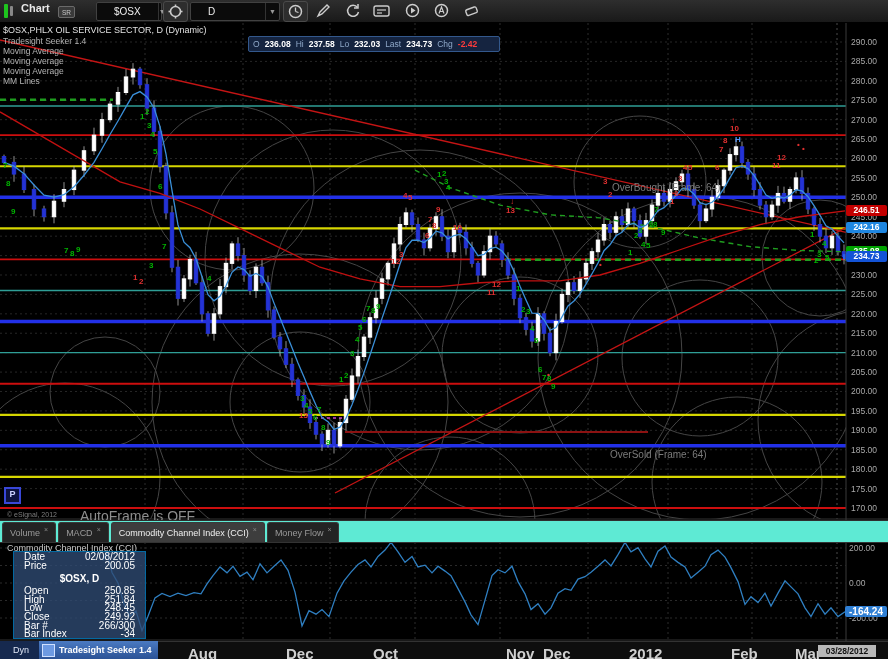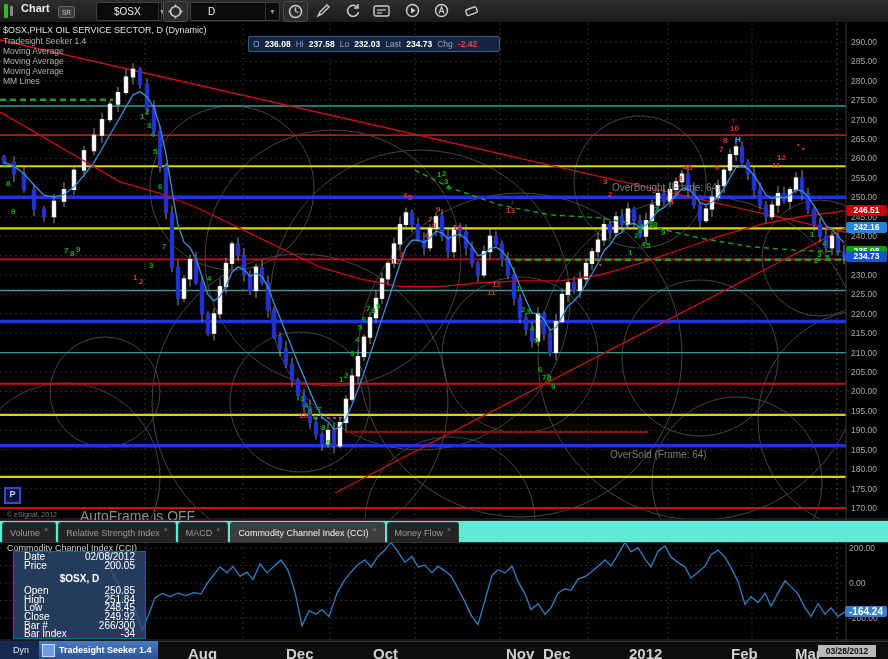--- a/index.html
+++ b/index.html
@@ -678,24 +678,20 @@
   <div class="pbadge" style="top:222px;background:#1e86e0;">242.16</div>
   <div class="pbadge" style="top:246px;background:#00a400;">235.98</div>
   <div class="pbadge" style="top:251px;background:#1353d6;">234.73</div>
 
   <div class="tabbar">
     <div class="tab">
       <span>Volume</span>
       <span class="x">×</span>
     </div>
     <div class="tab">
-      <span>Relative Strength Index</span>
-      <span class="x">×</span>
-    </div>
-    <div class="tab">
       <span>MACD</span>
       <span class="x">×</span>
     </div>
     <div class="tab active">
       <span>Commodity Channel Index (CCI)</span>
       <span class="x">×</span>
     </div>
     <div class="tab">
       <span>Money Flow</span>
       <span class="x">×</span>

